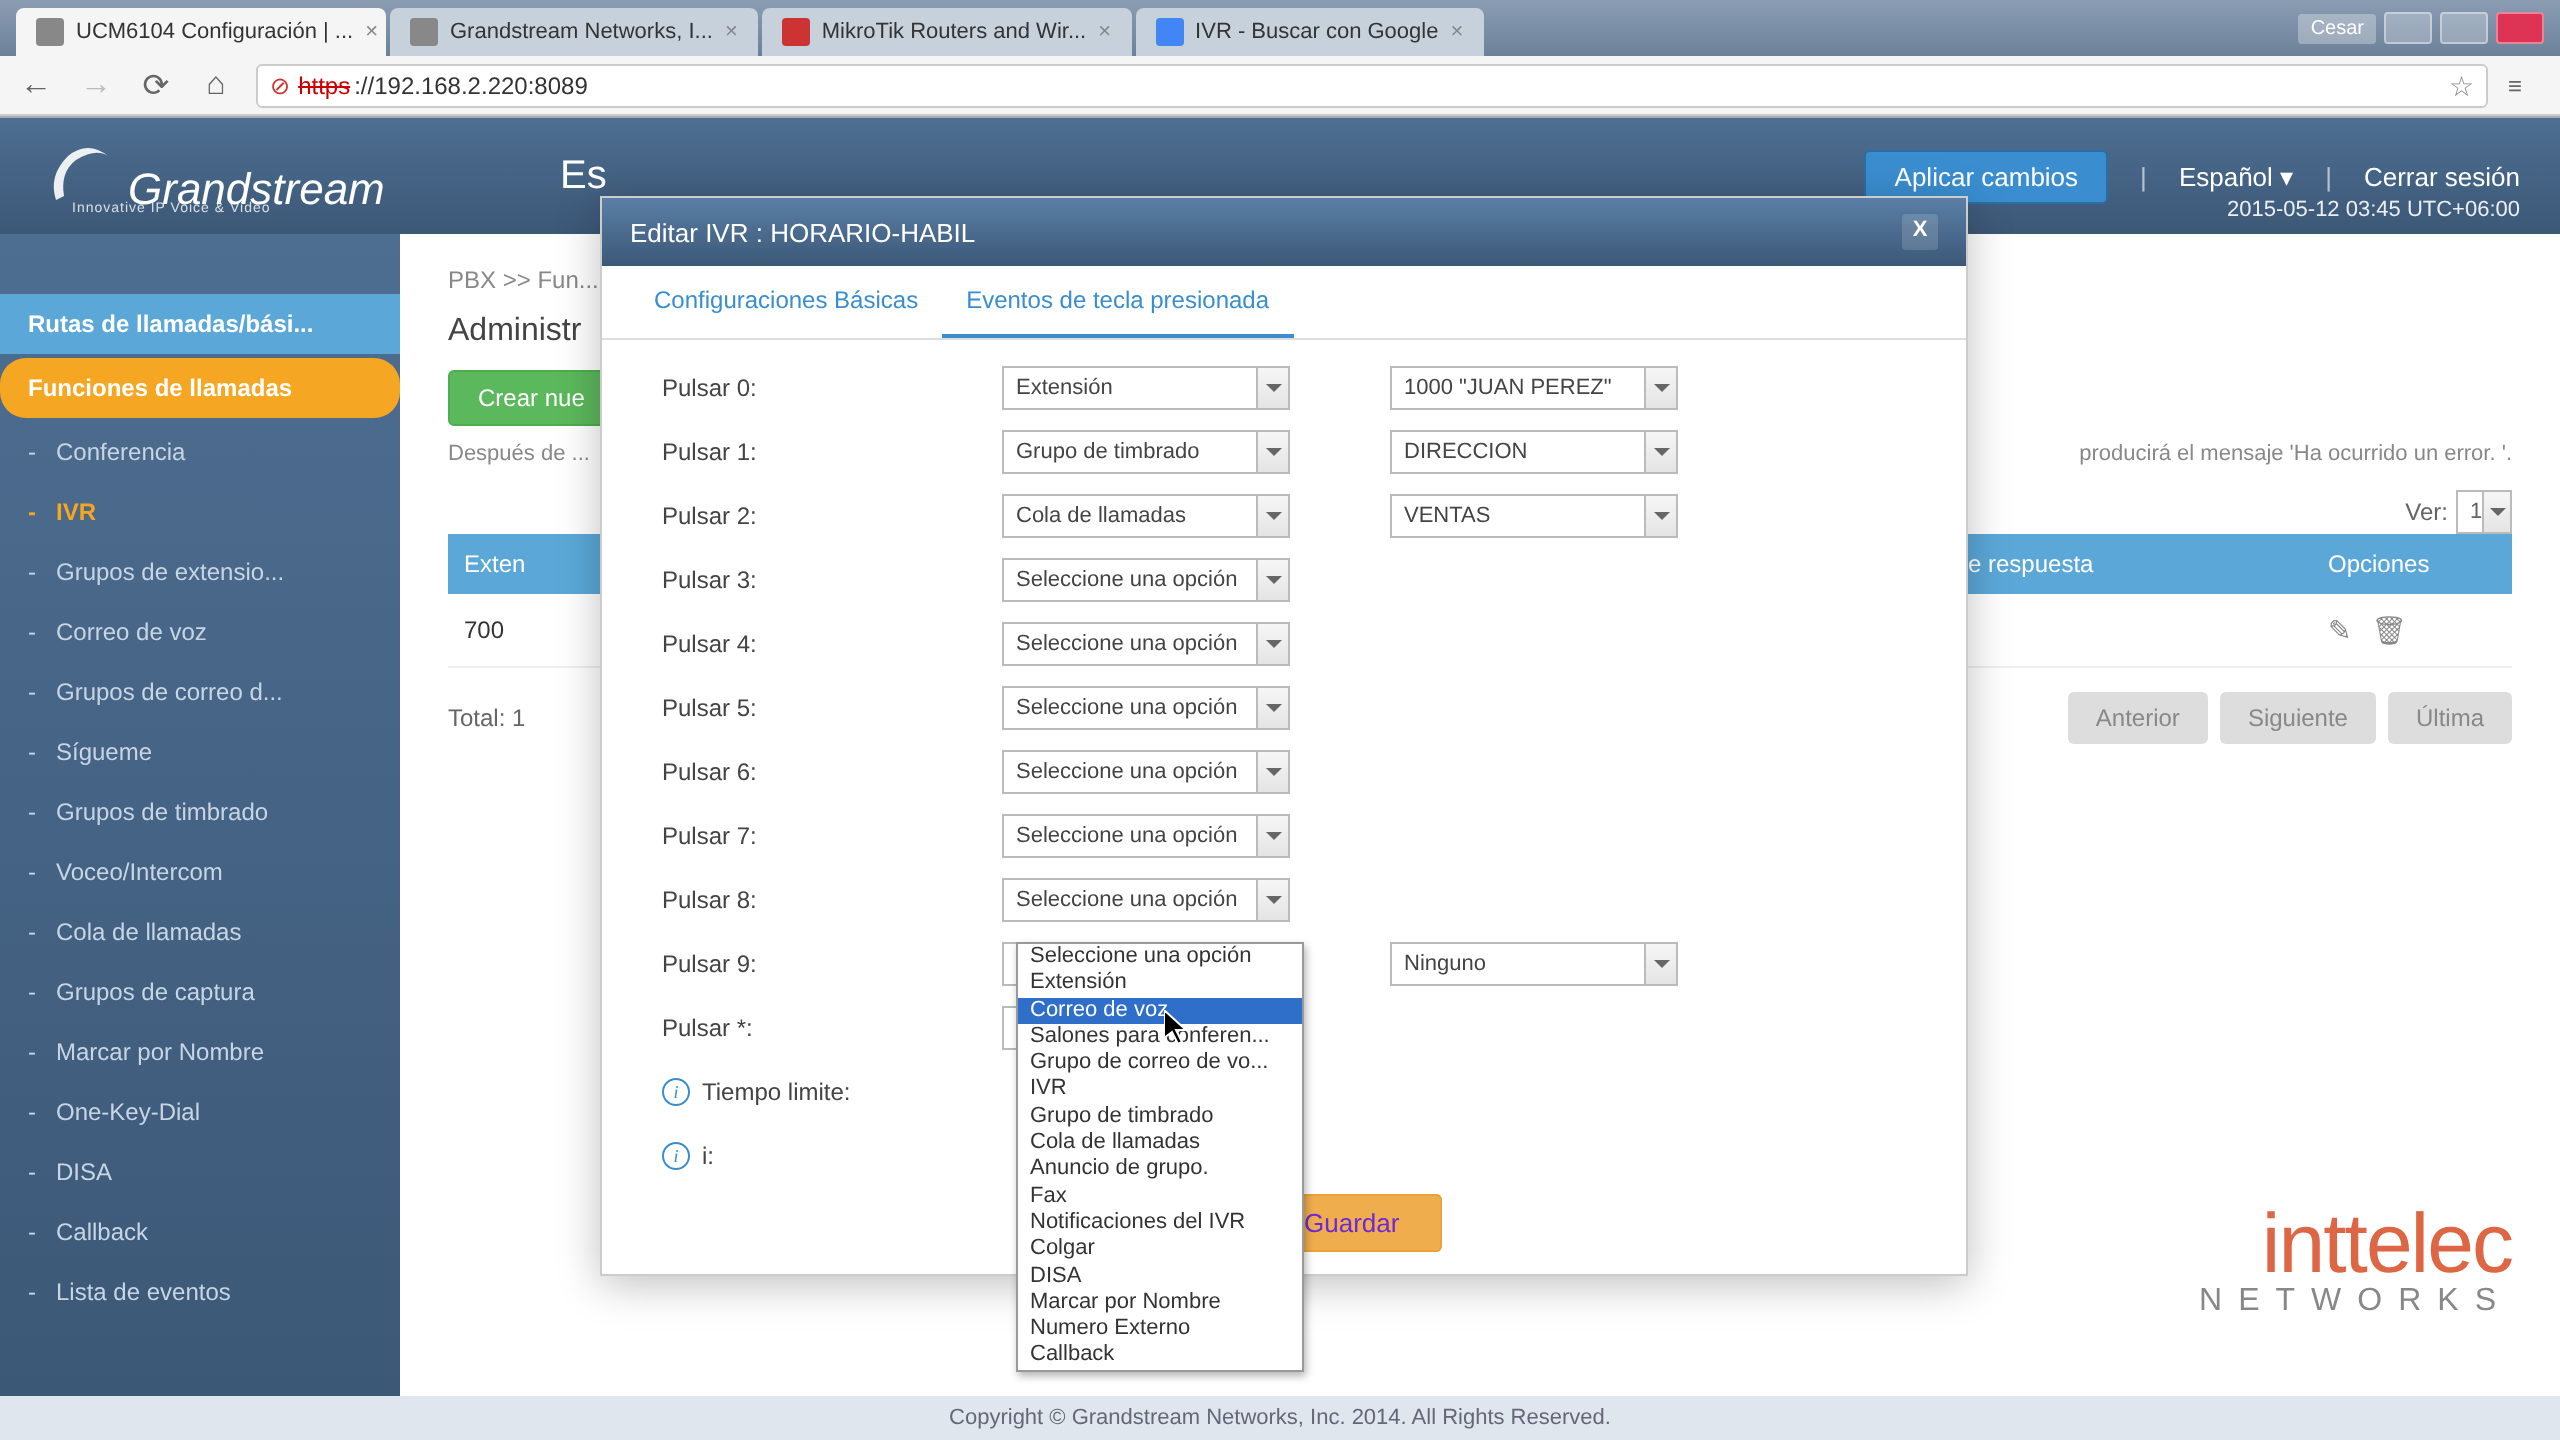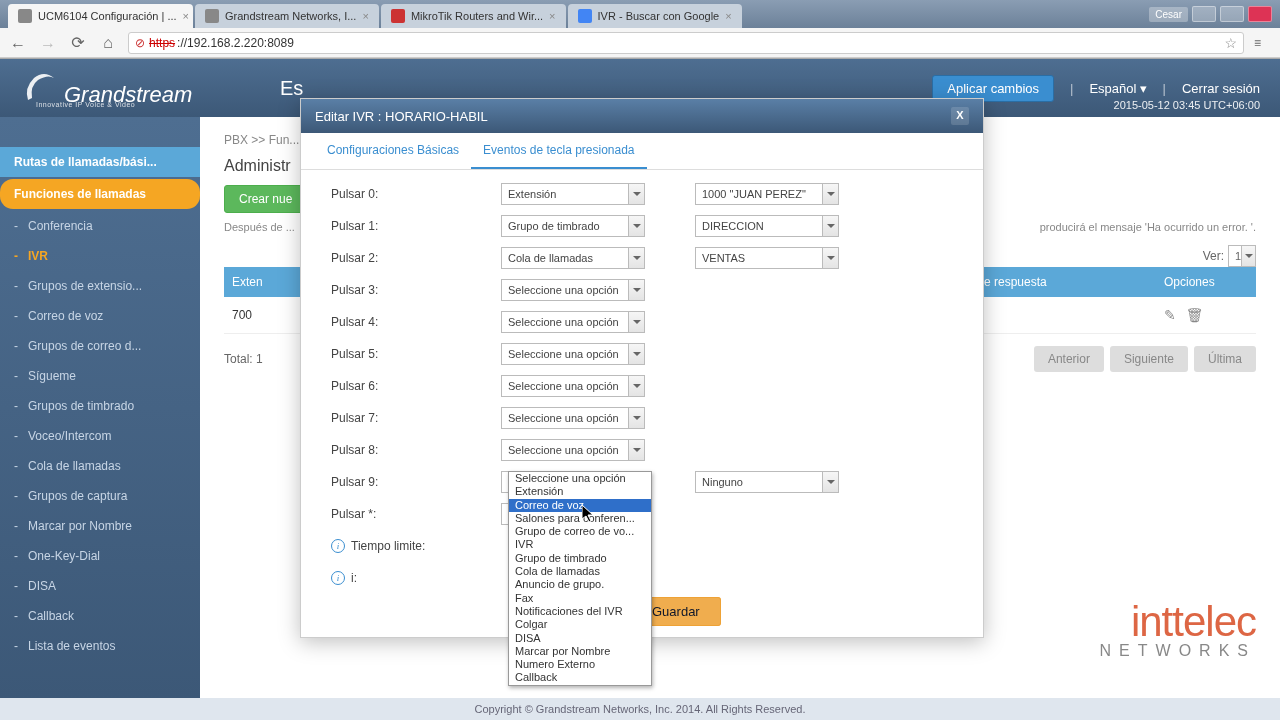--- a/index.html
+++ b/index.html
@@ -67,21 +67,21 @@
 .modal-tab.active { border-bottom: 2px solid #3a8ed0; }
 .modal-body { padding: 8px 30px 18px; }
 .form-row { display: flex; align-items: center; height: 32px; font-size: 12px; color: #444; }
 .form-label { width: 170px; display: flex; align-items: center; gap: 6px; }
 .info-ico { width: 14px; height: 14px; border: 1px solid #3a8ed0; color: #3a8ed0; border-radius: 50%; font-size: 9px; display: inline-flex; align-items: center; justify-content: center; font-style: italic; font-family: Georgia, serif; }
 .select { display: inline-flex; align-items: center; width: 144px; height: 22px; border: 1px solid #bbb; background: #fff; font-size: 11px; position: relative; }
 .select .sel-text { padding: 0 6px; flex: 1; white-space: nowrap; overflow: hidden; text-overflow: ellipsis; }
 .select .sel-arrow { width: 16px; height: 100%; background: linear-gradient(#f6f6f6,#e4e4e4); border-left: 1px solid #bbb; display: flex; align-items: center; justify-content: center; }
 .select .sel-arrow::after { content: ""; border-left: 4px solid transparent; border-right: 4px solid transparent; border-top: 4px solid #666; }
 .select.second { margin-left: 50px; }
-.save-btn { background: #f0ad4e; color: #0f172a; border: 1px solid #eea236; padding: 6px 20px; border-radius: 3px; font-size: 13px; }
+.save-btn { background: #f0ad4e; color: #6d28d9; border: 1px solid #eea236; padding: 6px 20px; border-radius: 3px; font-size: 13px; }
 .modal-footer { padding: 10px 0 0 300px; }
 
 
 .dropdown-list { position: absolute; left: 508px; top: 471px; width: 144px; background: #fff; border: 1px solid #999; z-index: 200; box-shadow: 1px 2px 4px rgba(0,0,0,0.3); }
 .dropdown-list .opt { padding: 0px 6px; font-size: 11px; line-height: 13.3px; white-space: nowrap; overflow: hidden; text-overflow: ellipsis; cursor: default; }
 .dropdown-list .opt.hover { background: #2f6fc9; color: #fff; }
 
 
 .cursor { position: absolute; z-index: 300; width: 14px; height: 20px; }
 

